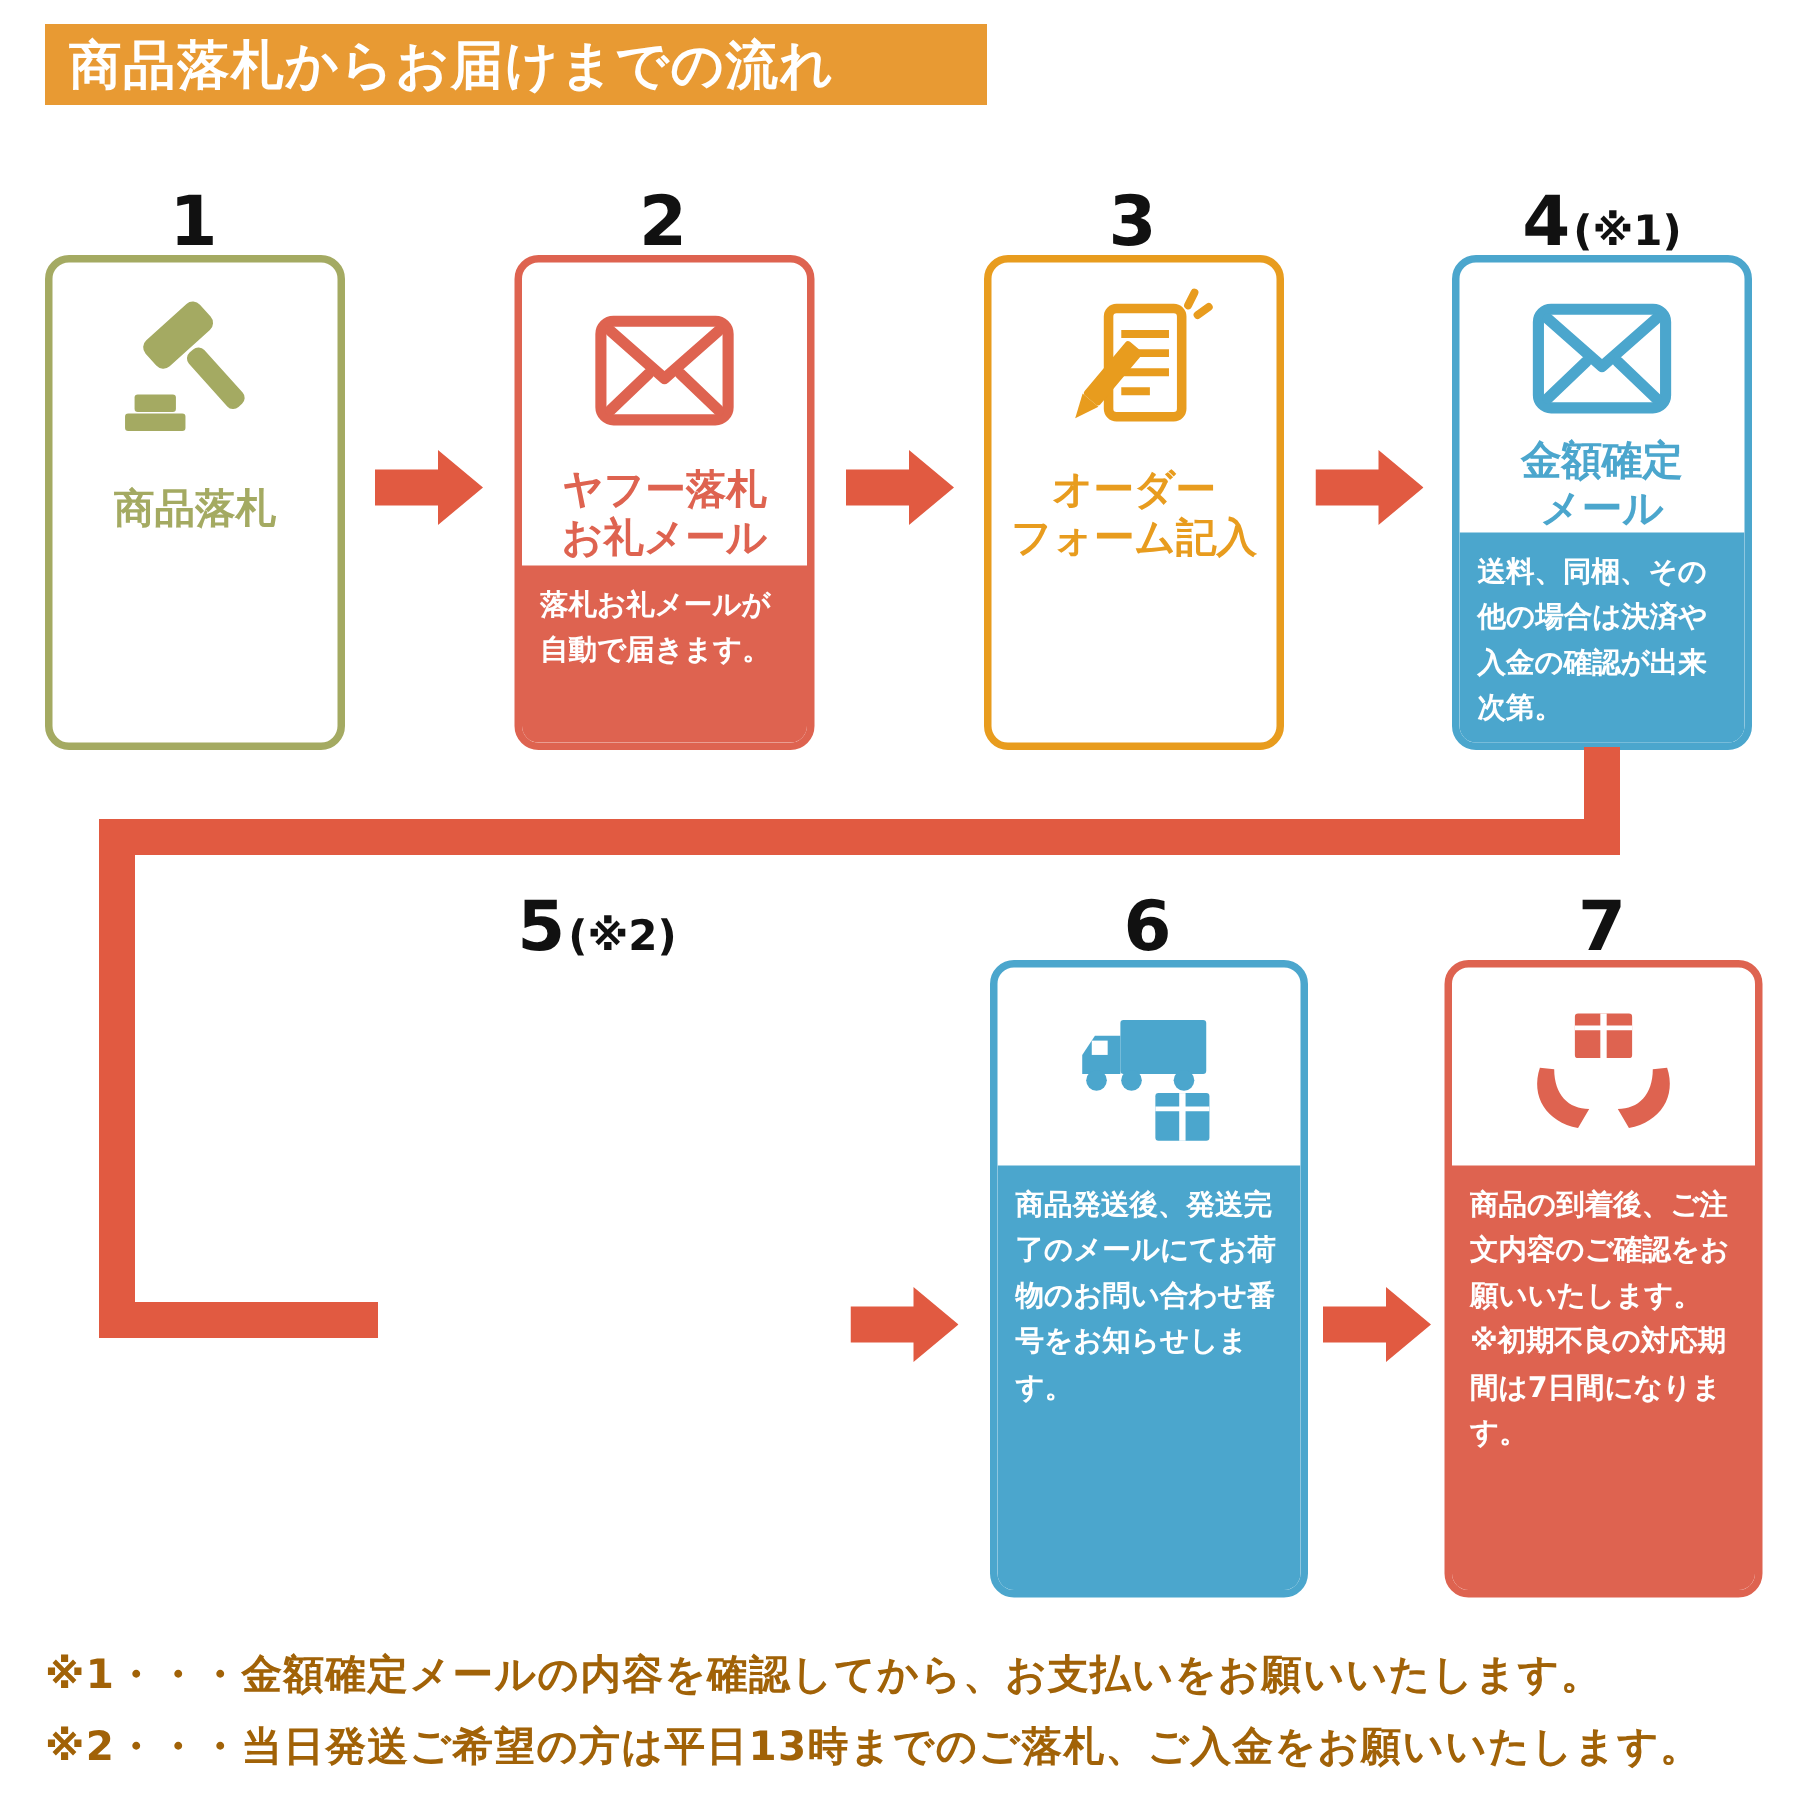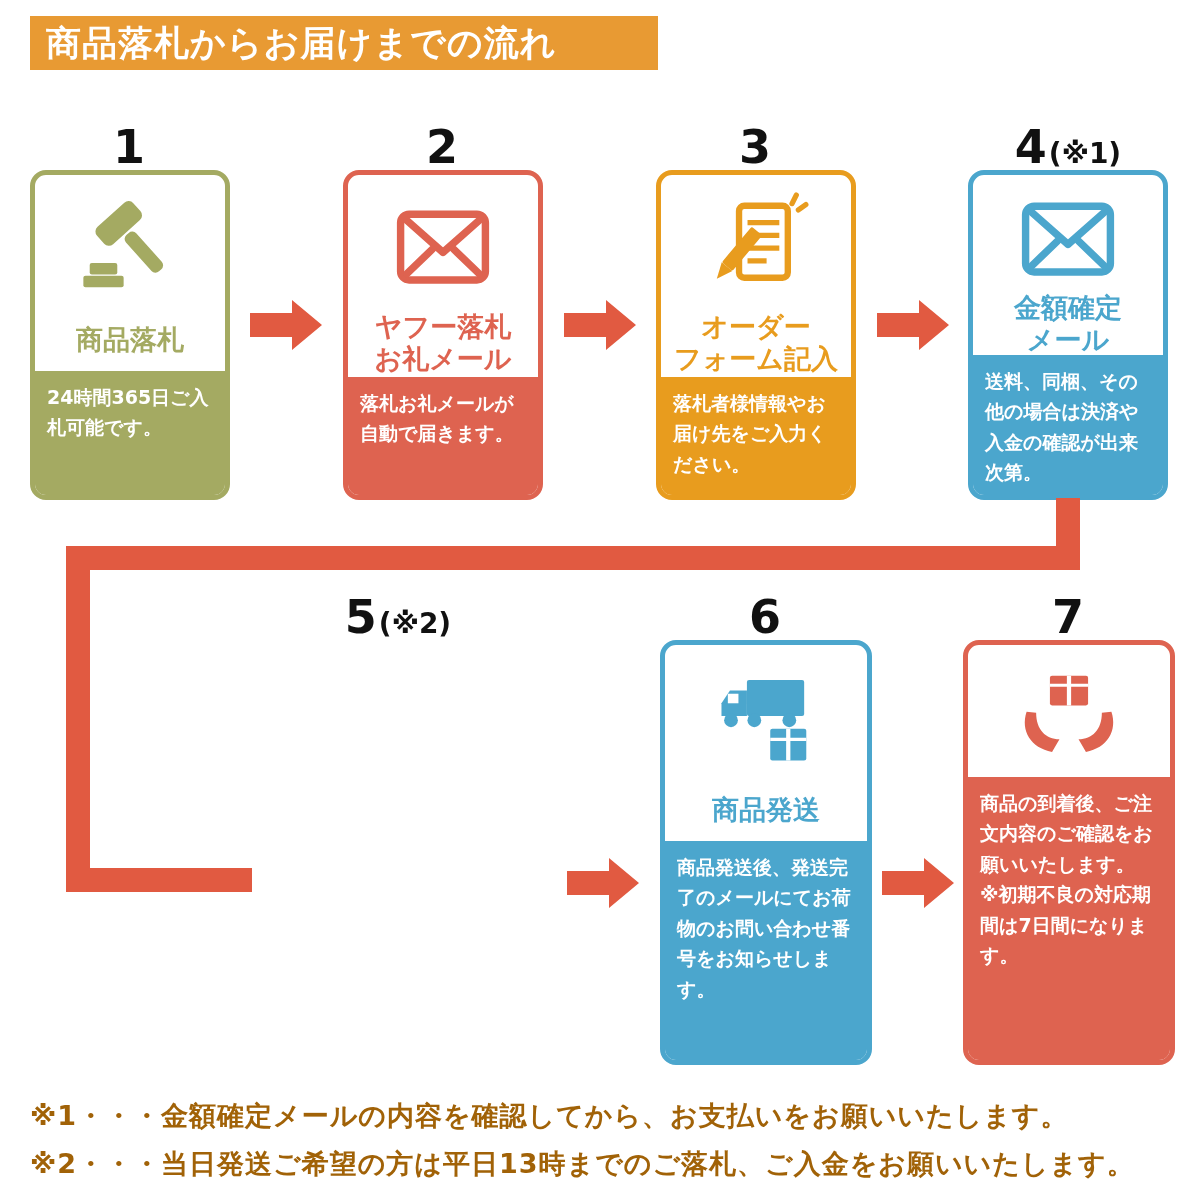--- a/index.html
+++ b/index.html
@@ -53,21 +53,20 @@
               <g transform="rotate(-42 50 42)">
                 <rect x="28" y="14" width="46" height="22" rx="6"></rect>
                 <rect x="44" y="38" width="13" height="46" rx="5"></rect>
               </g>
               <rect x="6" y="78" width="38" height="11" rx="2"></rect>
               <rect x="12" y="66" width="26" height="11" rx="2"></rect>
             </g>
           </svg>
       </div>
       <div class="title">商品落札</div>
-      <div class="desc">24時間365日ご入札可能です。</div>
     </div>
   </div>
 
   <div class="step" style="left: 343px; top: 112px; width: 200px; height: 388px; --c: #DE6350; --ic: #DE6350;">
     <div class="num">
         <span class="n">2</span>
         <span class="sfx"></span>
       </div>
     <div class="card">
       <div class="icon">
@@ -106,21 +105,20 @@
               <polygon points="24,72 37,72 30.5,87"></polygon>
             </g>
             <g stroke="currentColor" stroke-width="5" stroke-linecap="round">
               <line x1="84" y1="10" x2="88" y2="2"></line>
               <line x1="90" y1="16" x2="97" y2="11"></line>
             </g>
           </svg>
       </div>
       <div class="title">オーダー
 フォーム記入</div>
-      <div class="desc">落札者様情報やお届け先をご入力ください。</div>
     </div>
   </div>
 
   <div class="step" style="left: 968px; top: 112px; width: 200px; height: 388px; --c: #4BA6CD; --ic: #4BA6CD;">
     <div class="num">
         <span class="n">4</span>
         <span class="sfx">(※1)</span>
       </div>
     <div class="card">
       <div class="icon">
@@ -160,21 +158,20 @@
               <rect x="14" y="29" width="10" height="9" fill="#fff"></rect>
               <circle cx="17" cy="54" r="6.5"></circle>
               <circle cx="39" cy="54" r="6.5"></circle>
               <circle cx="72" cy="54" r="6.5"></circle>
               <rect x="54" y="62" width="34" height="30" rx="2"></rect>
             </g>
             <line x1="71" y1="62" x2="71" y2="92" stroke="#fff" stroke-width="4"></line>
             <line x1="54" y1="72" x2="88" y2="72" stroke="#fff" stroke-width="3"></line>
           </svg>
       </div>
-      <div class="title">商品発送</div>
       <div class="desc">商品発送後、発送完了のメールにてお荷物のお問い合わせ番号をお知らせします。</div>
     </div>
   </div>
 
   <div class="step" style="left: 963px; top: 582px; width: 212px; height: 483px; --c: #DE6350; --ic: #DE6350;">
     <div class="num">
         <span class="n">7</span>
         <span class="sfx"></span>
       </div>
     <div class="card">

